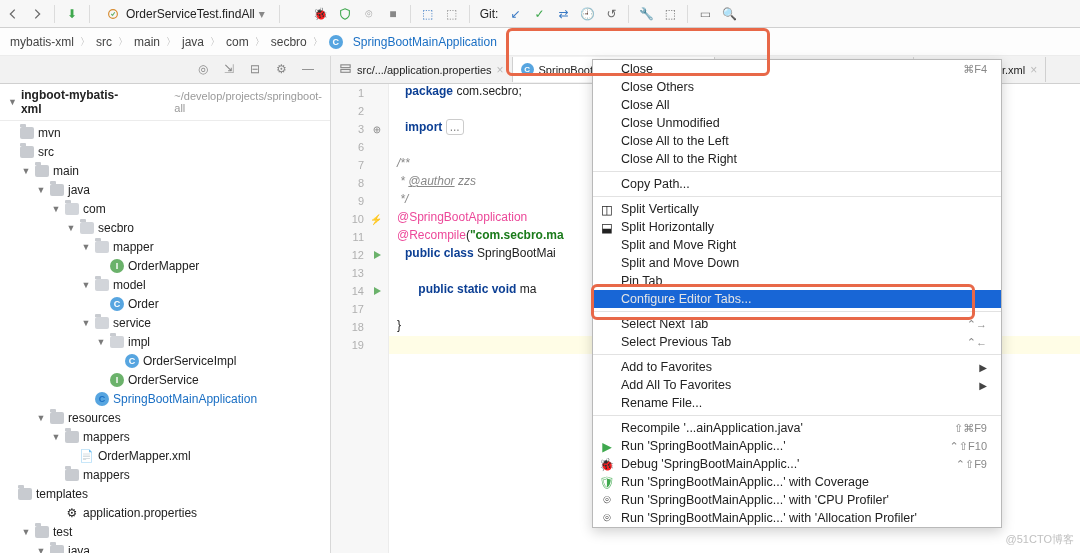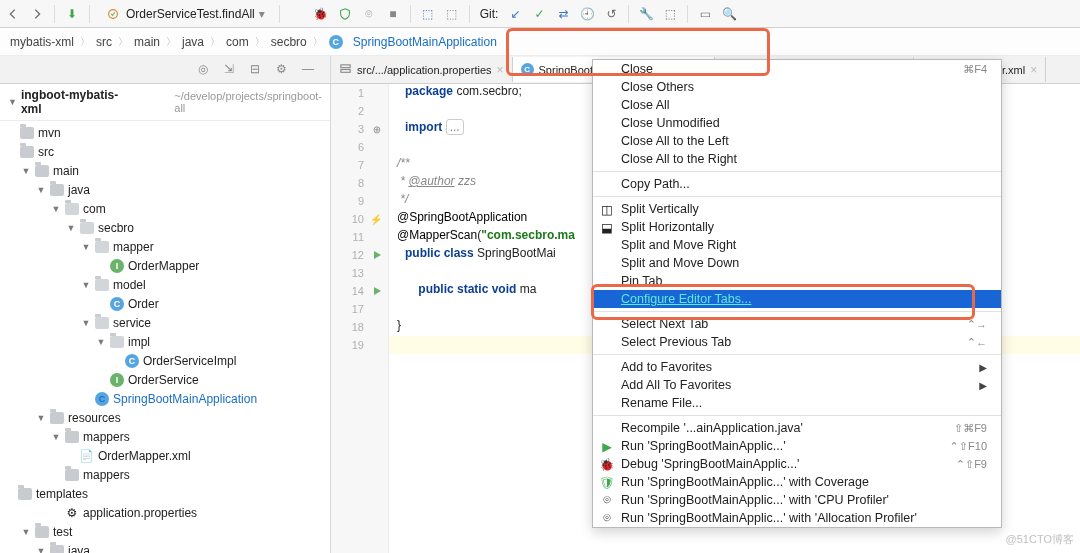--- a/index.html
+++ b/index.html
@@ -59,34 +59,34 @@
 .gline { height: 18px; display: flex; align-items: center; justify-content: flex-end; padding-right: 24px; position: relative; }
 .gutter-ic { position: absolute; right: 4px; width: 14px; height: 14px; display: flex; align-items: center; justify-content: center; font-size: 10px; }
 .run-tri { width: 0; height: 0; border-left: 7px solid #6bb26b; border-top: 4px solid transparent; border-bottom: 4px solid transparent; }
 
 .code { flex: 1; font-family: Menlo, Consolas, monospace; font-size: 12px; background: #fff; }
 .cline { height: 18px; padding-left: 8px; white-space: pre; }
 .cline.current { background: #fffde6; }
 .kw { color: #0c3f94; font-weight: bold; padding-left: 8px; }
 .pkg-name { color: #222; }
 .str { color: #1a7a1a; font-weight: bold; }
-.ann { color: #000000; }
+.ann { color: #ec4899; }
 .doc { color: #888; font-style: italic; }
 .doc-tag { text-decoration: underline; }
 .fold-dots { border: 1px solid #ccc; border-radius: 3px; padding: 0 3px; color: #888; font-style: normal; }
 
 
 .red-box { position: absolute; border: 3px solid #e86848; border-radius: 6px; pointer-events: none; z-index: 30; }
 .red-box.top { left: 506px; top: 28px; width: 264px; height: 48px; }
 .red-box.menu { left: 591px; top: 284px; width: 384px; height: 36px; }
 
 
 .ctx-menu { position: absolute; left: 592px; top: 59px; width: 410px; background: #fff; border: 1px solid #b9b9b9; box-shadow: 0 4px 12px rgba(0,0,0,.18); z-index: 20; font-size: 12.5px; }
 .ctx-item { height: 18px; display: flex; align-items: center; padding: 0 14px 0 28px; position: relative; text-align: center; }
-.ctx-item.hilite { background: #1866d6; color: #5eead4; text-decoration: underline; }
+.ctx-item.hilite { background: #1866d6; color: #e5e5e5; }
 .ctx-sep { height: 1px; background: #e2e2e2; margin: 3px 0; }
 .ctx-short { margin-left: auto; color: #888; font-size: 11px; }
 .ctx-sub { margin-left: auto; color: #444; font-size: 10px; }
 .ctx-ic { position: absolute; left: 7px; width: 14px; height: 14px; display: flex; align-items: center; justify-content: center; }
 
 .watermark { position: absolute; right: 6px; bottom: 6px; color: #c0c0c0; font-size: 11px; z-index: 40; }
 </style>
 </head>
 <body>
 
@@ -358,21 +358,21 @@
       </div>
     <div class="code" id="code">
         <div class="cline"><span class="kw">package</span> <span class="pkg-name">com.secbro</span>;</div>
         <div class="cline"></div>
         <div class="cline"><span class="kw">import</span> <span class="fold-dots">...</span></div>
         <div class="cline"></div>
         <div class="cline"><span class="doc">/**</span></div>
         <div class="cline"><span class="doc"> * <span class="doc-tag">@author</span> zzs</span></div>
         <div class="cline"><span class="doc"> */</span></div>
         <div class="cline"><span class="ann">@SpringBootApplication</span></div>
-        <div class="cline"><span class="ann">@MapperScan</span>(<span class="str">"com.secbro.ma</span></div>
+        <div class="cline"><span class="ann">@Recompile</span>(<span class="str">"com.secbro.ma</span></div>
         <div class="cline"><span class="kw">public class</span> SpringBootMai</div>
         <div class="cline"></div>
         <div class="cline">    <span class="kw">public static void</span> ma</div>
         <div class="cline"></div>
         <div class="cline">}</div>
         <div class="cline current"></div>
       </div>
   </div>
 </div>
 

